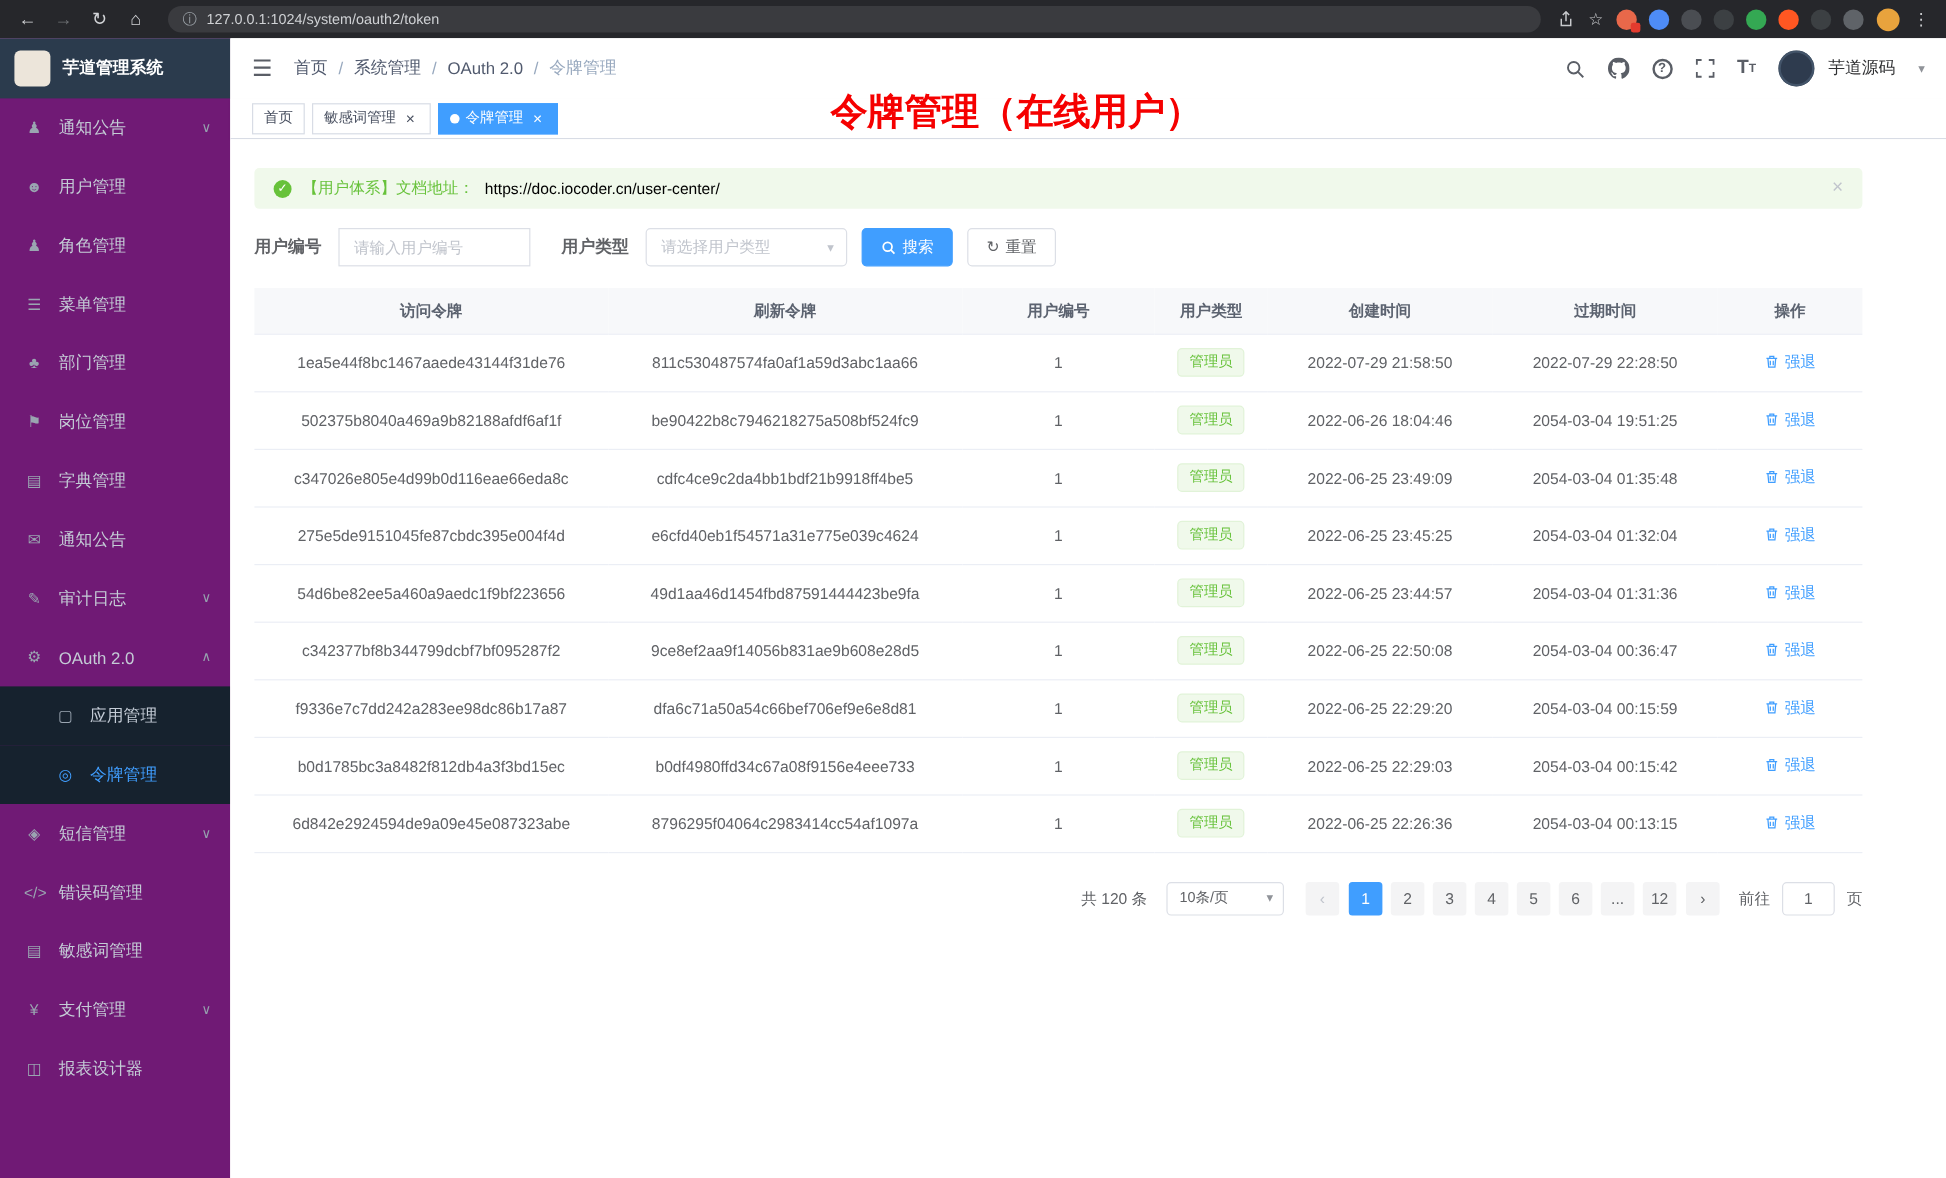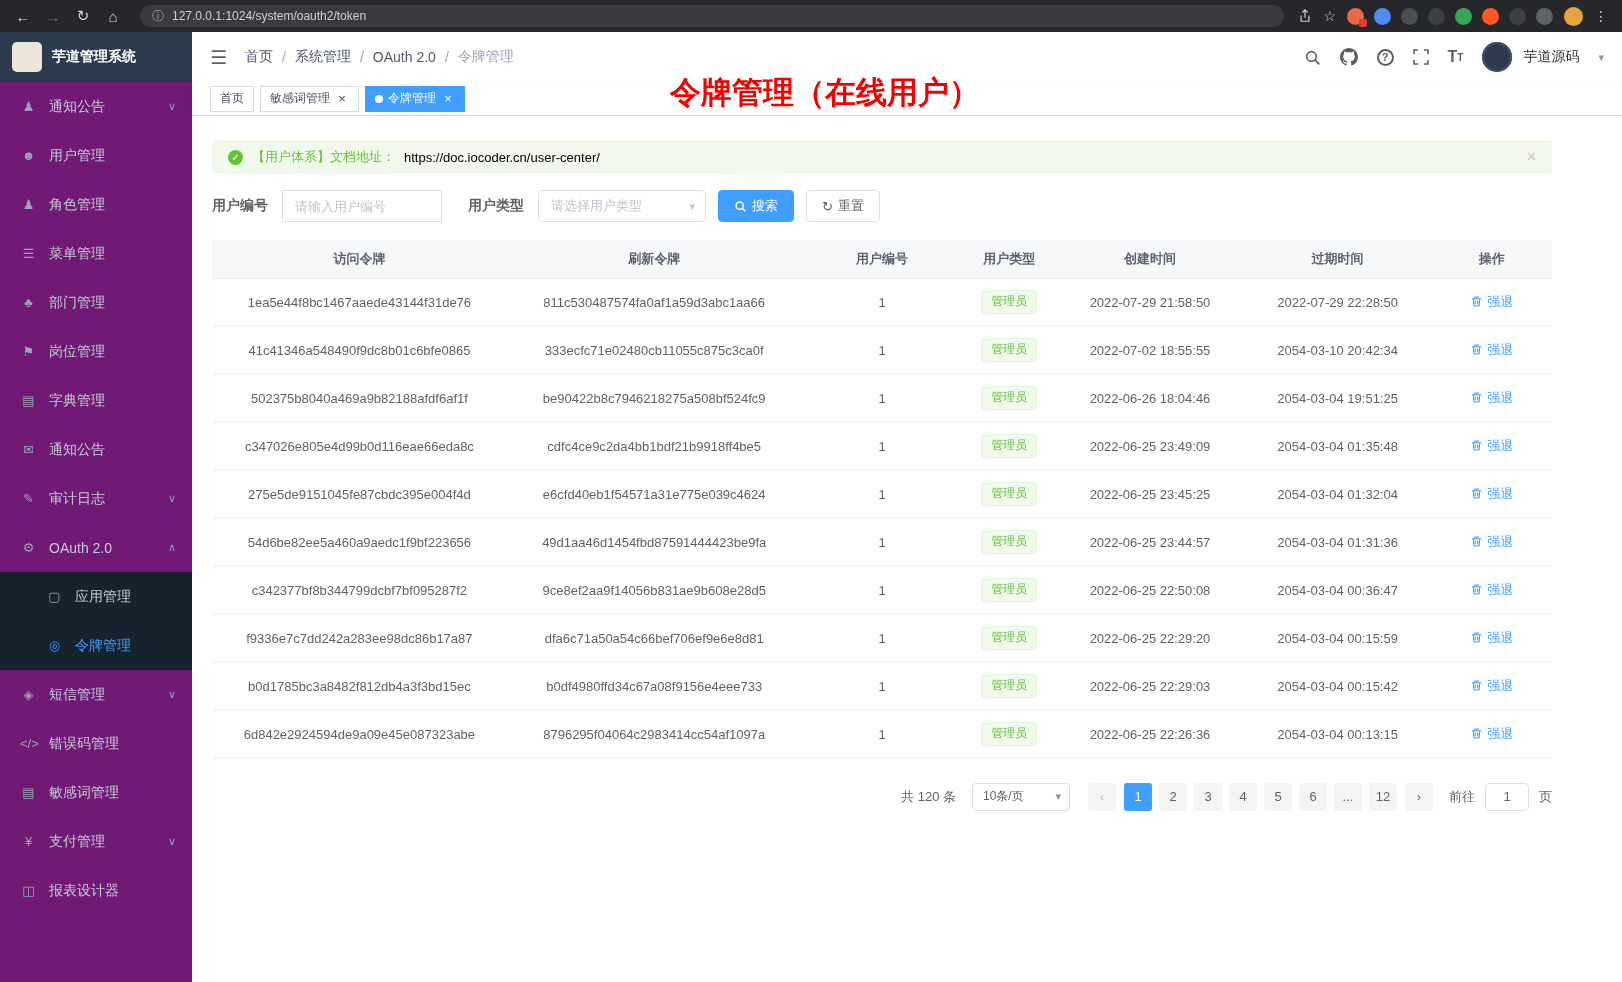--- a/index.html
+++ b/index.html
@@ -60,21 +60,21 @@
 
   
   .tabbar{height:34px;border-bottom:1px solid #d8dce5;box-shadow:0 1px 3px rgba(0,0,0,.06);
     display:flex;align-items:center;padding:0 18px;gap:6px;background:#fff;flex-shrink:0;}
   .tab{height:26px;display:inline-flex;align-items:center;gap:5px;padding:0 9px;border:1px solid #d8dce5;
     background:#fff;color:#495060;font-size:12px;cursor:pointer;white-space:nowrap;}
   .tab.active{background:#409eff;border-color:#409eff;color:#fff;}
   .tab-dot{width:8px;height:8px;border-radius:50%;background:#fff;display:inline-block;}
   .tab-close{font-size:13px;width:14px;text-align:center;cursor:pointer;}
 
-  .annotation{position:absolute;top:40px;left:478px;font-size:31px;font-weight:bold;color:#f50000;
+  .annotation{position:absolute;top:40px;left:500px;font-size:31px;font-weight:bold;color:#f50000;
     z-index:10;white-space:nowrap;}
 
   
   .content{flex:1;padding:24px 70px 0 20px;background:#fff;overflow:hidden;}
   .alert{height:34px;background:#f0f9eb;border-radius:4px;display:flex;align-items:center;
     padding:0 16px;gap:9px;font-size:13px;color:#67c23a;margin-bottom:16px;}
   .alert-ic{width:15px;height:15px;background:#67c23a;color:#fff;border-radius:50%;font-size:10px;
     display:flex;align-items:center;justify-content:center;flex-shrink:0;}
   .alert-link{color:#000000;text-decoration:none;cursor:pointer;}
   .alert-close{margin-left:auto;color:#c0c4cc;font-size:16px;cursor:pointer;}
@@ -383,36 +383,20 @@
     <td>
       <a class="force-logout">
         <svg width="13" height="13" viewBox="0 0 16 16" fill="none" stroke="#409eff" stroke-width="1.3">
           <path d="M2.5 4.5h11M6 4.5V2.5h4v2M4 4.5l.8 9h6.4l.8-9M6.5 7v4.5M9.5 7v4.5"></path>
         </svg>
         <span class="act-label">强退</span>
       </a>
     </td>
   </tr>
             <tr class="table-row">
-    <td class="c-access">41c41346a548490f9dc8b01c6bfe0865</td>
-    <td class="c-refresh">333ecfc71e02480cb11055c875c3ca0f</td>
-    <td class="c-uid">1</td>
-    <td><span class="tag-success c-type">管理员</span></td>
-    <td class="c-created">2022-07-02 18:55:55</td>
-    <td class="c-expires">2054-03-10 20:42:34</td>
-    <td>
-      <a class="force-logout">
-        <svg width="13" height="13" viewBox="0 0 16 16" fill="none" stroke="#409eff" stroke-width="1.3">
-          <path d="M2.5 4.5h11M6 4.5V2.5h4v2M4 4.5l.8 9h6.4l.8-9M6.5 7v4.5M9.5 7v4.5"></path>
-        </svg>
-        <span class="act-label">强退</span>
-      </a>
-    </td>
-  </tr>
-            <tr class="table-row">
     <td class="c-access">502375b8040a469a9b82188afdf6af1f</td>
     <td class="c-refresh">be90422b8c7946218275a508bf524fc9</td>
     <td class="c-uid">1</td>
     <td><span class="tag-success c-type">管理员</span></td>
     <td class="c-created">2022-06-26 18:04:46</td>
     <td class="c-expires">2054-03-04 19:51:25</td>
     <td>
       <a class="force-logout">
         <svg width="13" height="13" viewBox="0 0 16 16" fill="none" stroke="#409eff" stroke-width="1.3">
           <path d="M2.5 4.5h11M6 4.5V2.5h4v2M4 4.5l.8 9h6.4l.8-9M6.5 7v4.5M9.5 7v4.5"></path>

